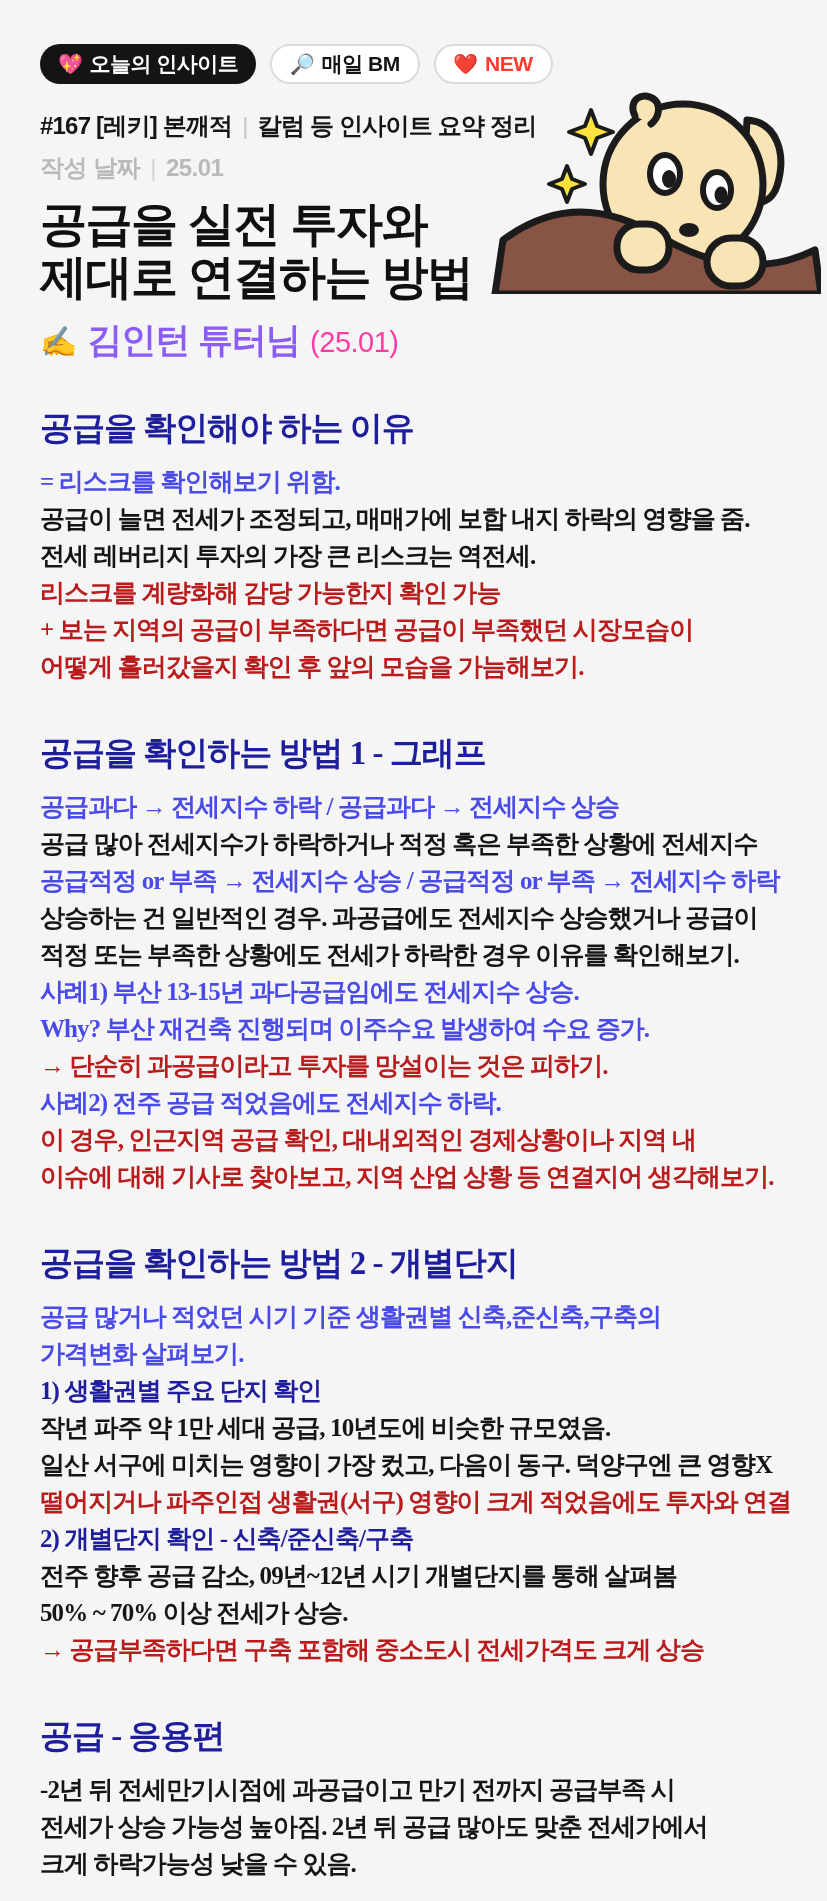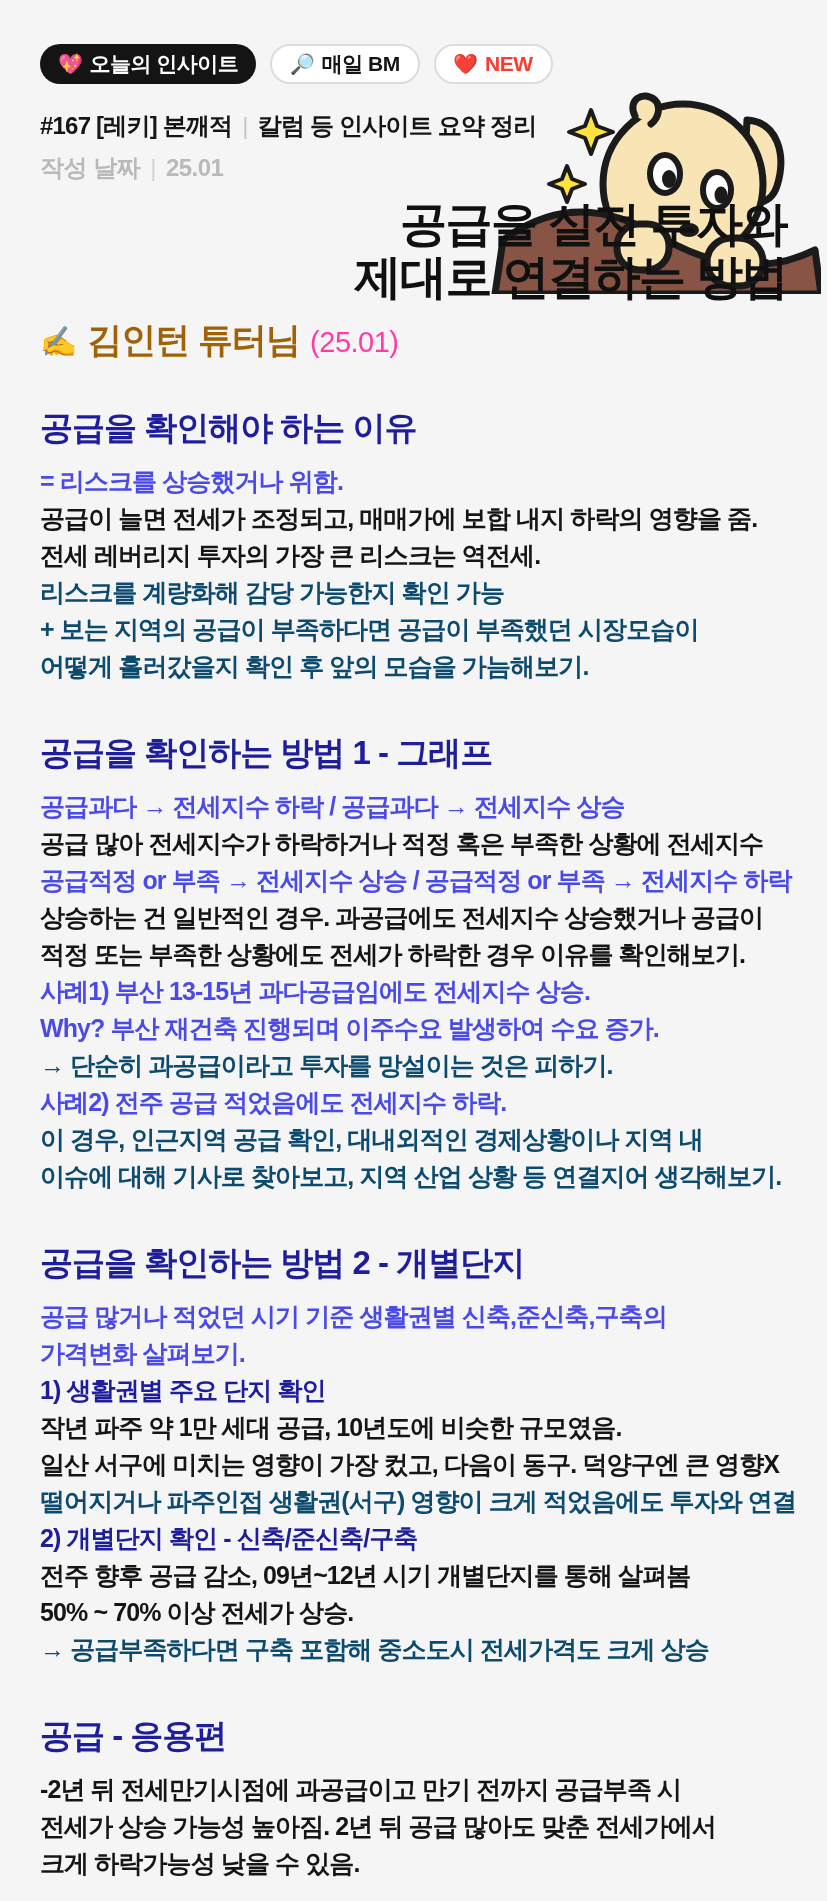--- a/index.html
+++ b/index.html
@@ -27,42 +27,42 @@
 
   
   .meta-line{font-size:24px; font-weight:800; color:#151515; letter-spacing:-0.8px; margin:0 0 10px 0;}
   .meta-line .divider{color:#c6c6c9; font-weight:400; padding:0 10px;}
   .date-line{font-size:24px; font-weight:700; color:#b9b9bc; letter-spacing:-0.5px; margin:0 0 14px 0;}
   .date-line .divider{color:#d2d2d5; font-weight:400; padding:0 10px;}
 
   
   .title{
     font-size:47px; font-weight:800; color:#101010;
-    letter-spacing:-1.5px; line-height:1.12; margin:0 0 14px 0;text-align:right;
+    letter-spacing:-1.5px; line-height:1.12; margin:0 0 14px 0;
   }
   .author-line{display:flex; align-items:baseline; gap:10px; margin:0 0 42px 0;}
   .author-emoji{font-size:30px;}
-  .author-name{font-size:35px; font-weight:800; color:#a16207; letter-spacing:-1px;}
+  .author-name{font-size:35px; font-weight:800; color:#8b5cf6; letter-spacing:-1px;}
   .author-date{font-size:29px; font-weight:400; color:#ff3ba3; letter-spacing:-0.5px;}
 
   
-  .section{margin:0 0 46px 0;}
+  .section{margin:0 0 46px 0;font-family:Liberation Serif, serif;}
   .sec-heading{
     font-size:33px; font-weight:800; color:#1e1e9c;
     letter-spacing:-1px; margin:0 0 12px 0;
   }
   .line{
     margin:0; padding:0;
     font-size:25px; font-weight:700; letter-spacing:-0.9px;
     line-height:37px; white-space:nowrap;
   }
   .c-black{color:#151515;}
   .c-blue{color:#4a4ae8;}
   .c-navy{color:#1e1e9c; font-weight:800;}
-  .c-pink{color:#0c4a6e;}
+  .c-pink{color:#b91c1c;}
 
   
   .dog-wrap{position:absolute; top:82px; right:6px; width:336px; height:212px; z-index:1;}
 </style>
 </head>
 <body>
 
 <div class="page">
 
   <div class="dog-wrap">
@@ -130,21 +130,21 @@
 
     <div class="author-line">
       <span class="author-emoji">✍️</span>
       <span class="author-name">김인턴 튜터님</span>
       <span class="author-date">(25.01)</span>
     </div>
 
     <div>
         <section class="section">
           <h2 class="sec-heading">공급을 확인해야 하는 이유</h2>
-          <p class="line"><span class="c-blue">= 리스크를 상승했거나 위함.</span></p>
+          <p class="line"><span class="c-blue">= 리스크를 확인해보기 위함.</span></p>
           <p class="line"><span class="c-black">공급이 늘면 전세가 조정되고, 매매가에 보합 내지 하락의 영향을 줌.</span></p>
           <p class="line"><span class="c-black">전세 레버리지 투자의 가장 큰 리스크는 역전세.</span></p>
           <p class="line"><span class="c-pink">리스크를 계량화해 감당 가능한지 확인 가능</span></p>
           <p class="line"><span class="c-pink">+ 보는 지역의 공급이 부족하다면 공급이 부족했던 시장모습이</span></p>
           <p class="line"><span class="c-pink">어떻게 흘러갔을지 확인 후 앞의 모습을 가늠해보기.</span></p>
         </section>
         <section class="section">
           <h2 class="sec-heading">공급을 확인하는 방법 1 - 그래프</h2>
           <p class="line"><span class="c-blue">공급과다 → 전세지수 하락 / 공급과다 → 전세지수 상승</span></p>
           <p class="line"><span class="c-black">공급 많아 전세지수가 하락하거나 적정 혹은 부족한 상황에 전세지수</span></p>

